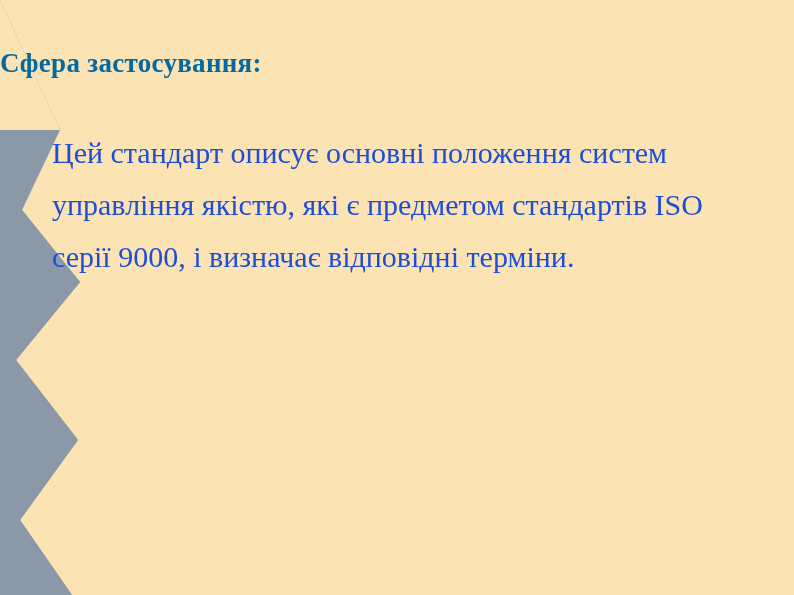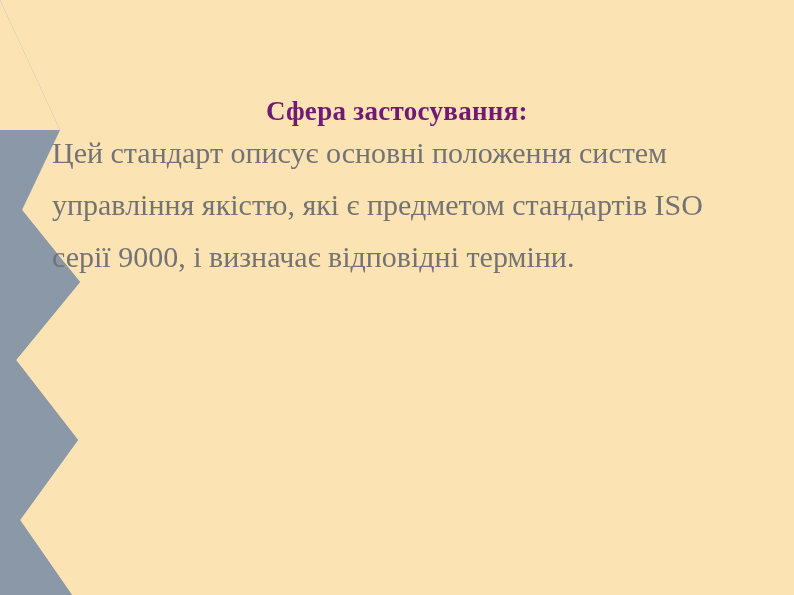--- a/index.html
+++ b/index.html
@@ -27,37 +27,36 @@
     top: 0;
     width: 120px;
     height: 595px;
     pointer-events: none;
   }
   .title {
     position: absolute;
     top: 48px;
     left: 0;
     width: 794px;
-    text-align: center;
+    text-align: left;
     font-family: "Liberation Serif", serif;
     font-weight: bold;
     font-size: 27px;
-    color: #701a75;
+    color: #0369a1;
     letter-spacing: 0.3px;
-    margin-top: 48px;
   }
   .body-text {
     position: absolute;
     top: 127px;
     left: 52px;
     width: 715px;
     font-family: "Liberation Serif", serif;
     font-size: 30px;
     line-height: 52px;
-    color: #737373;
+    color: #1d4ed8;
     white-space: pre-line;
   }
 </style>
 </head>
 <body>
 
 <div class="slide">
 
   <svg class="left-band" viewBox="0 0 120 595" preserveAspectRatio="none" xmlns="http://www.w3.org/2000/svg">
     <polygon points="0,0 0,595 72,595 20,520 78,440 16,360 80,282 22,210 60,130 0,0" fill="#8a98a8"></polygon>

